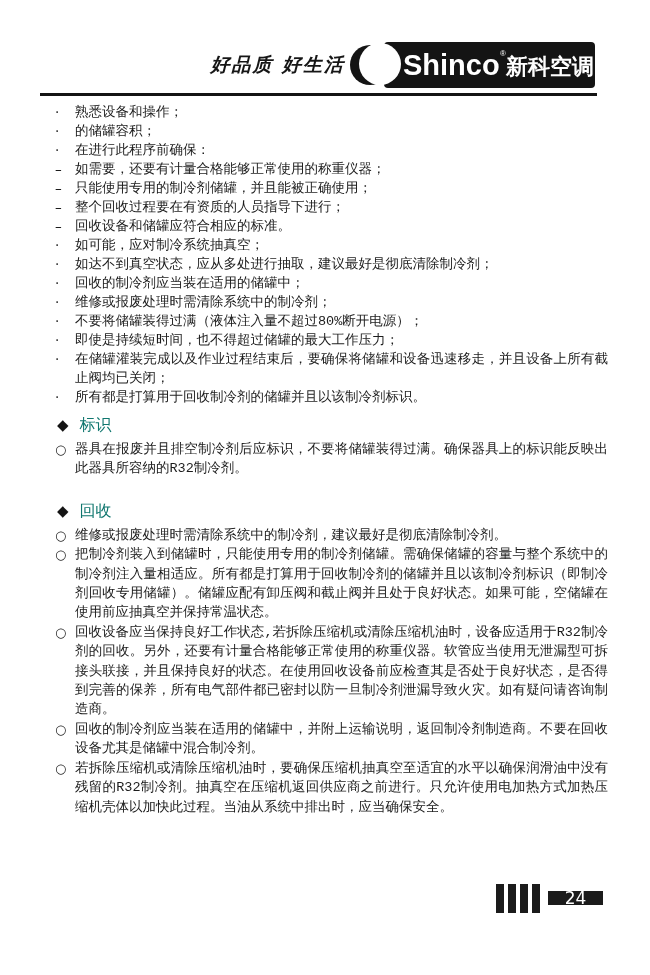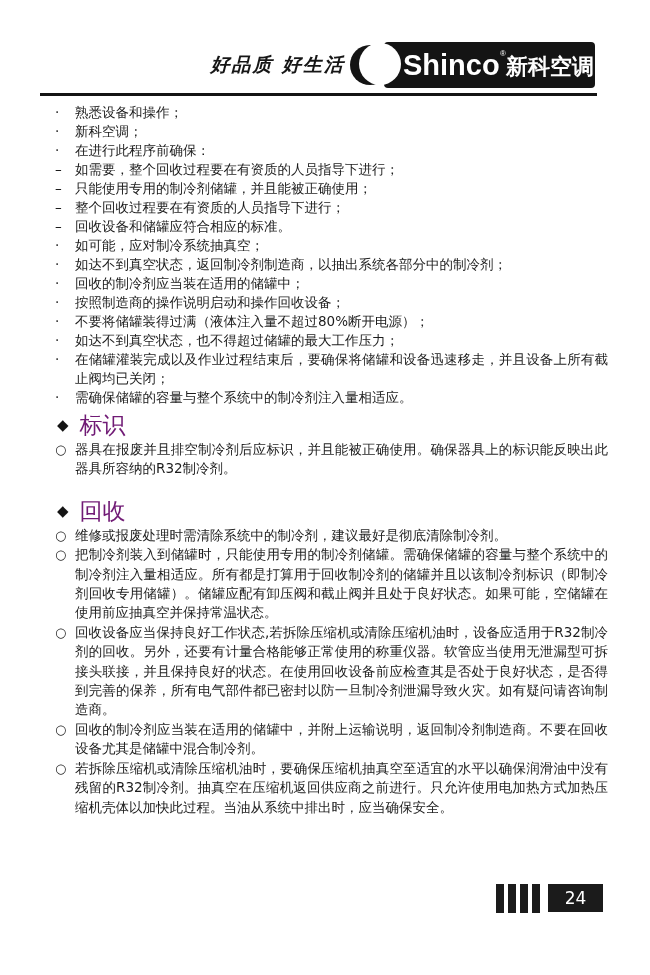--- a/index.html
+++ b/index.html
@@ -32,46 +32,46 @@
   }
   ul.plain{list-style:none;margin:0;padding:0;}
   .row{
     display:flex;align-items:flex-start;
     font-size:13.5px;line-height:19px;
   }
   .row .marker{
     flex:none;width:20px;
     font-size:13.5px;line-height:19px;color:#1c1c1c;
   }
-  .row .txt{flex:1;text-align:justify;}
+  .row .txt{flex:1;text-align:justify;font-family:Liberation Mono, monospace;}
   .section{margin:0;}
   .section-header{
     display:flex;align-items:center;gap:11px;
     margin:5px 0 2px 2px;height:26px;
   }
   .section-header .diamond{
     font-size:15px;line-height:26px;color:#141414;
   }
   .section-header .section-title{
-    font-size:23px;line-height:26px;color:#701a75;
+    font-size:16px;line-height:26px;color:#0f766e;
   }
   .section .row{line-height:19.4px;}
   .section .row .marker{font-size:13px;line-height:19.4px;}
   .section-recycle .section-header{margin-top:19px;}
   
   .footer{
     position:absolute;top:883px;right:47px;
     display:flex;align-items:center;gap:4px;height:30px;
   }
   .footer .bar{
     width:8px;height:29px;background:#1b1b1b;flex:none;
   }
   .footer .bar:nth-child(4){margin-right:4px;}
   .page-box{
-    width:55px;height:28px;background:#1b1b1b;flex:none;
+    width:55px;height:14px;background:#1b1b1b;flex:none;
     display:flex;align-items:center;justify-content:center;text-align:center;
   }
   .page-box .num{
     color:#ffffff;font-size:17px;line-height:1;
   }
 </style>
 </head>
 <body>
 
 <div class="page">
@@ -91,85 +91,85 @@
 
   <div class="content">
 
     <ul class="plain">
       <li class="row">
           <span class="marker">·</span>
           <span class="txt">熟悉设备和操作；</span>
         </li>
       <li class="row">
           <span class="marker">·</span>
-          <span class="txt">新科空调；</span>
+          <span class="txt">的储罐容积；</span>
         </li>
       <li class="row">
           <span class="marker">·</span>
           <span class="txt">在进行此程序前确保：</span>
         </li>
       <li class="row">
           <span class="marker">–</span>
-          <span class="txt">如需要，整个回收过程要在有资质的人员指导下进行；</span>
+          <span class="txt">如需要，还要有计量合格能够正常使用的称重仪器；</span>
         </li>
       <li class="row">
           <span class="marker">–</span>
           <span class="txt">只能使用专用的制冷剂储罐，并且能被正确使用；</span>
         </li>
       <li class="row">
           <span class="marker">–</span>
           <span class="txt">整个回收过程要在有资质的人员指导下进行；</span>
         </li>
       <li class="row">
           <span class="marker">–</span>
           <span class="txt">回收设备和储罐应符合相应的标准。</span>
         </li>
       <li class="row">
           <span class="marker">·</span>
           <span class="txt">如可能，应对制冷系统抽真空；</span>
         </li>
       <li class="row">
           <span class="marker">·</span>
-          <span class="txt">如达不到真空状态，返回制冷剂制造商，以抽出系统各部分中的制冷剂；</span>
+          <span class="txt">如达不到真空状态，应从多处进行抽取，建议最好是彻底清除制冷剂；</span>
         </li>
       <li class="row">
           <span class="marker">·</span>
           <span class="txt">回收的制冷剂应当装在适用的储罐中；</span>
         </li>
       <li class="row">
           <span class="marker">·</span>
-          <span class="txt">按照制造商的操作说明启动和操作回收设备；</span>
+          <span class="txt">维修或报废处理时需清除系统中的制冷剂；</span>
         </li>
       <li class="row">
           <span class="marker">·</span>
           <span class="txt">不要将储罐装得过满（液体注入量不超过80%断开电源）；</span>
         </li>
       <li class="row">
           <span class="marker">·</span>
-          <span class="txt">如达不到真空状态，也不得超过储罐的最大工作压力；</span>
+          <span class="txt">即使是持续短时间，也不得超过储罐的最大工作压力；</span>
         </li>
       <li class="row">
           <span class="marker">·</span>
           <span class="txt">在储罐灌装完成以及作业过程结束后，要确保将储罐和设备迅速移走，并且设备上所有截止阀均已关闭；</span>
         </li>
       <li class="row">
           <span class="marker">·</span>
-          <span class="txt">需确保储罐的容量与整个系统中的制冷剂注入量相适应。</span>
+          <span class="txt">所有都是打算用于回收制冷剂的储罐并且以该制冷剂标识。</span>
         </li>
     </ul>
 
     <div class="section section-label">
       <div class="section-header">
         <span class="diamond">◆</span>
         <span class="section-title">标识</span>
       </div>
       <ul class="plain">
         <li class="row">
             <span class="marker">○</span>
-            <span class="txt">器具在报废并且排空制冷剂后应标识，并且能被正确使用。确保器具上的标识能反映出此器具所容纳的R32制冷剂。</span>
+            <span class="txt">器具在报废并且排空制冷剂后应标识，不要将储罐装得过满。确保器具上的标识能反映出此器具所容纳的R32制冷剂。</span>
           </li>
       </ul>
     </div>
 
     <div class="section section-recycle">
       <div class="section-header">
         <span class="diamond">◆</span>
         <span class="section-title">回收</span>
       </div>
       <ul class="plain">

